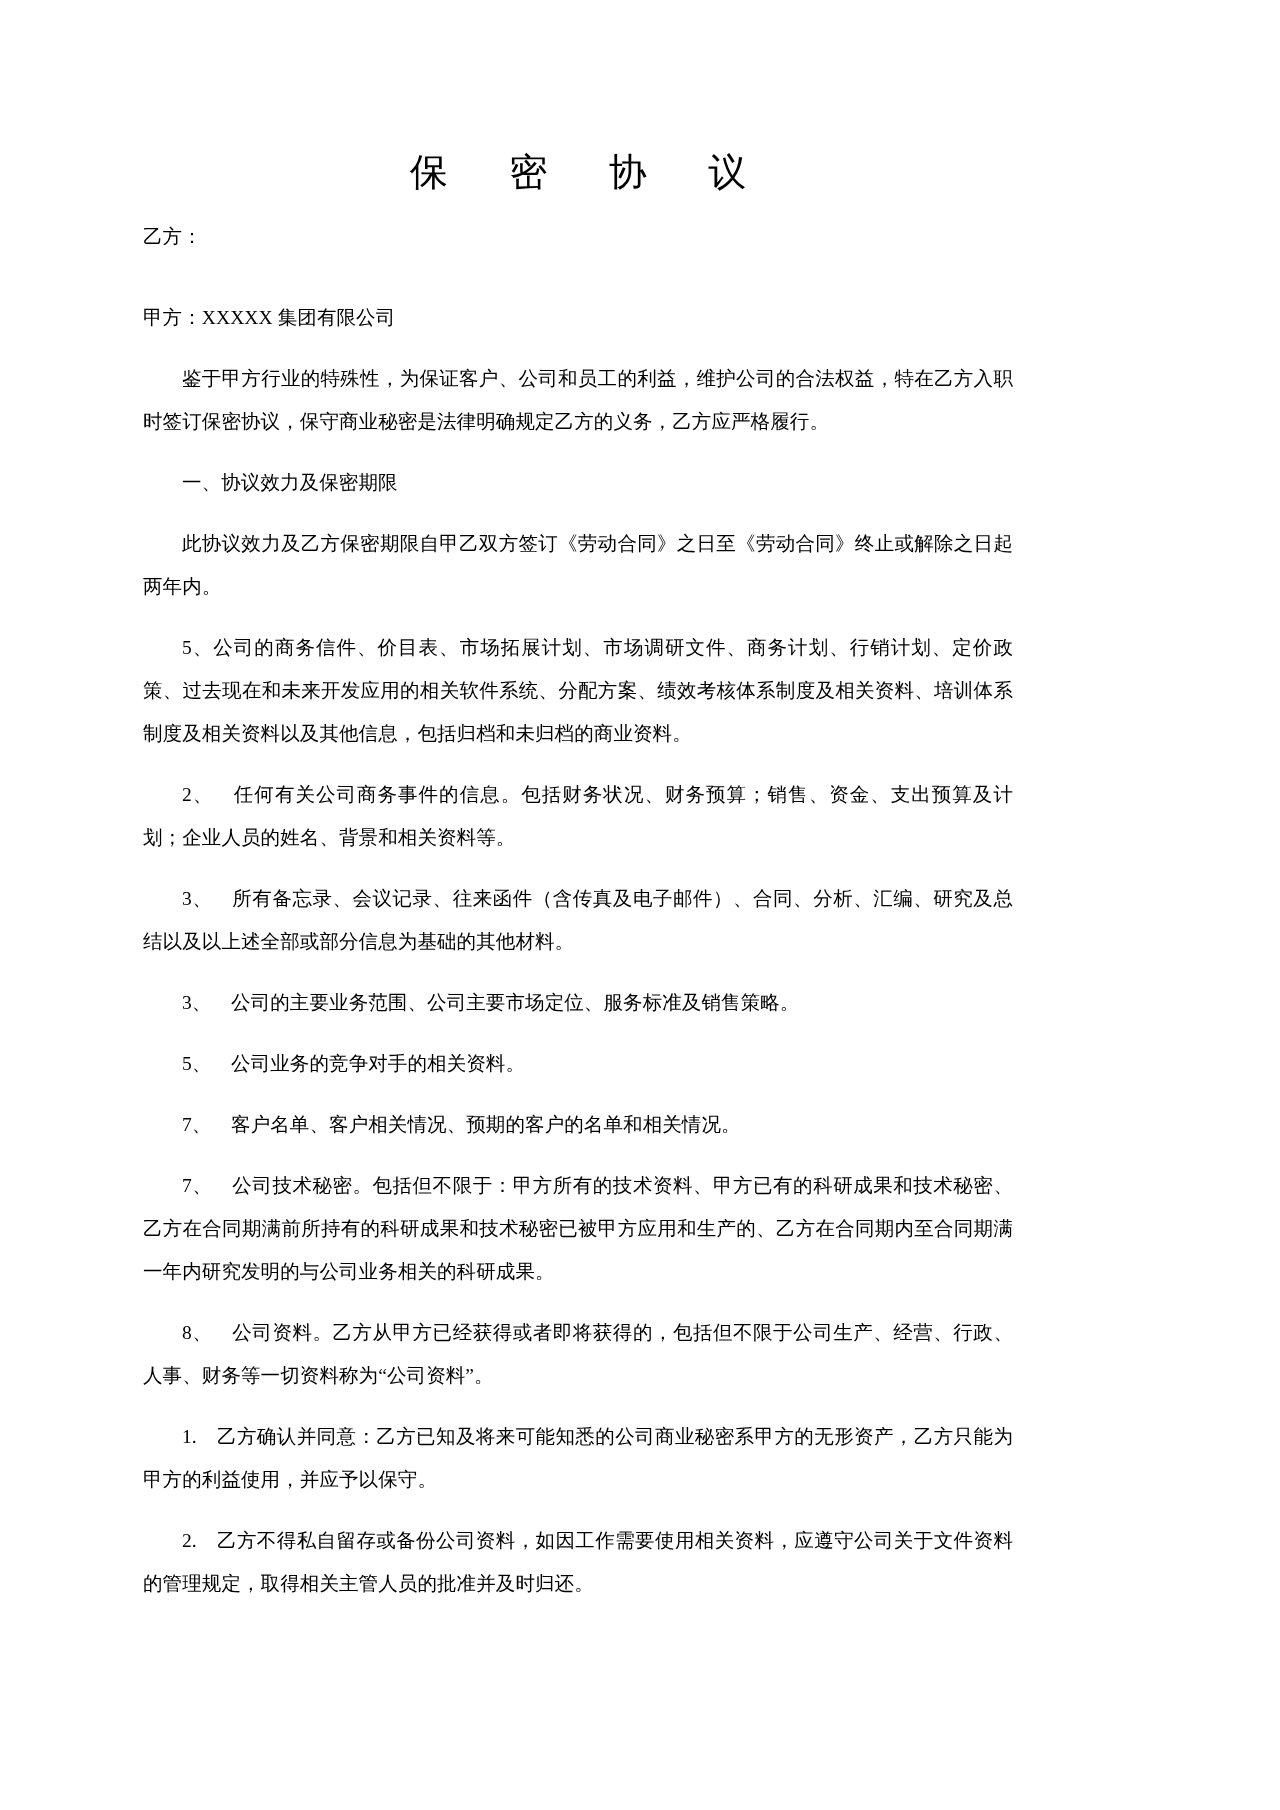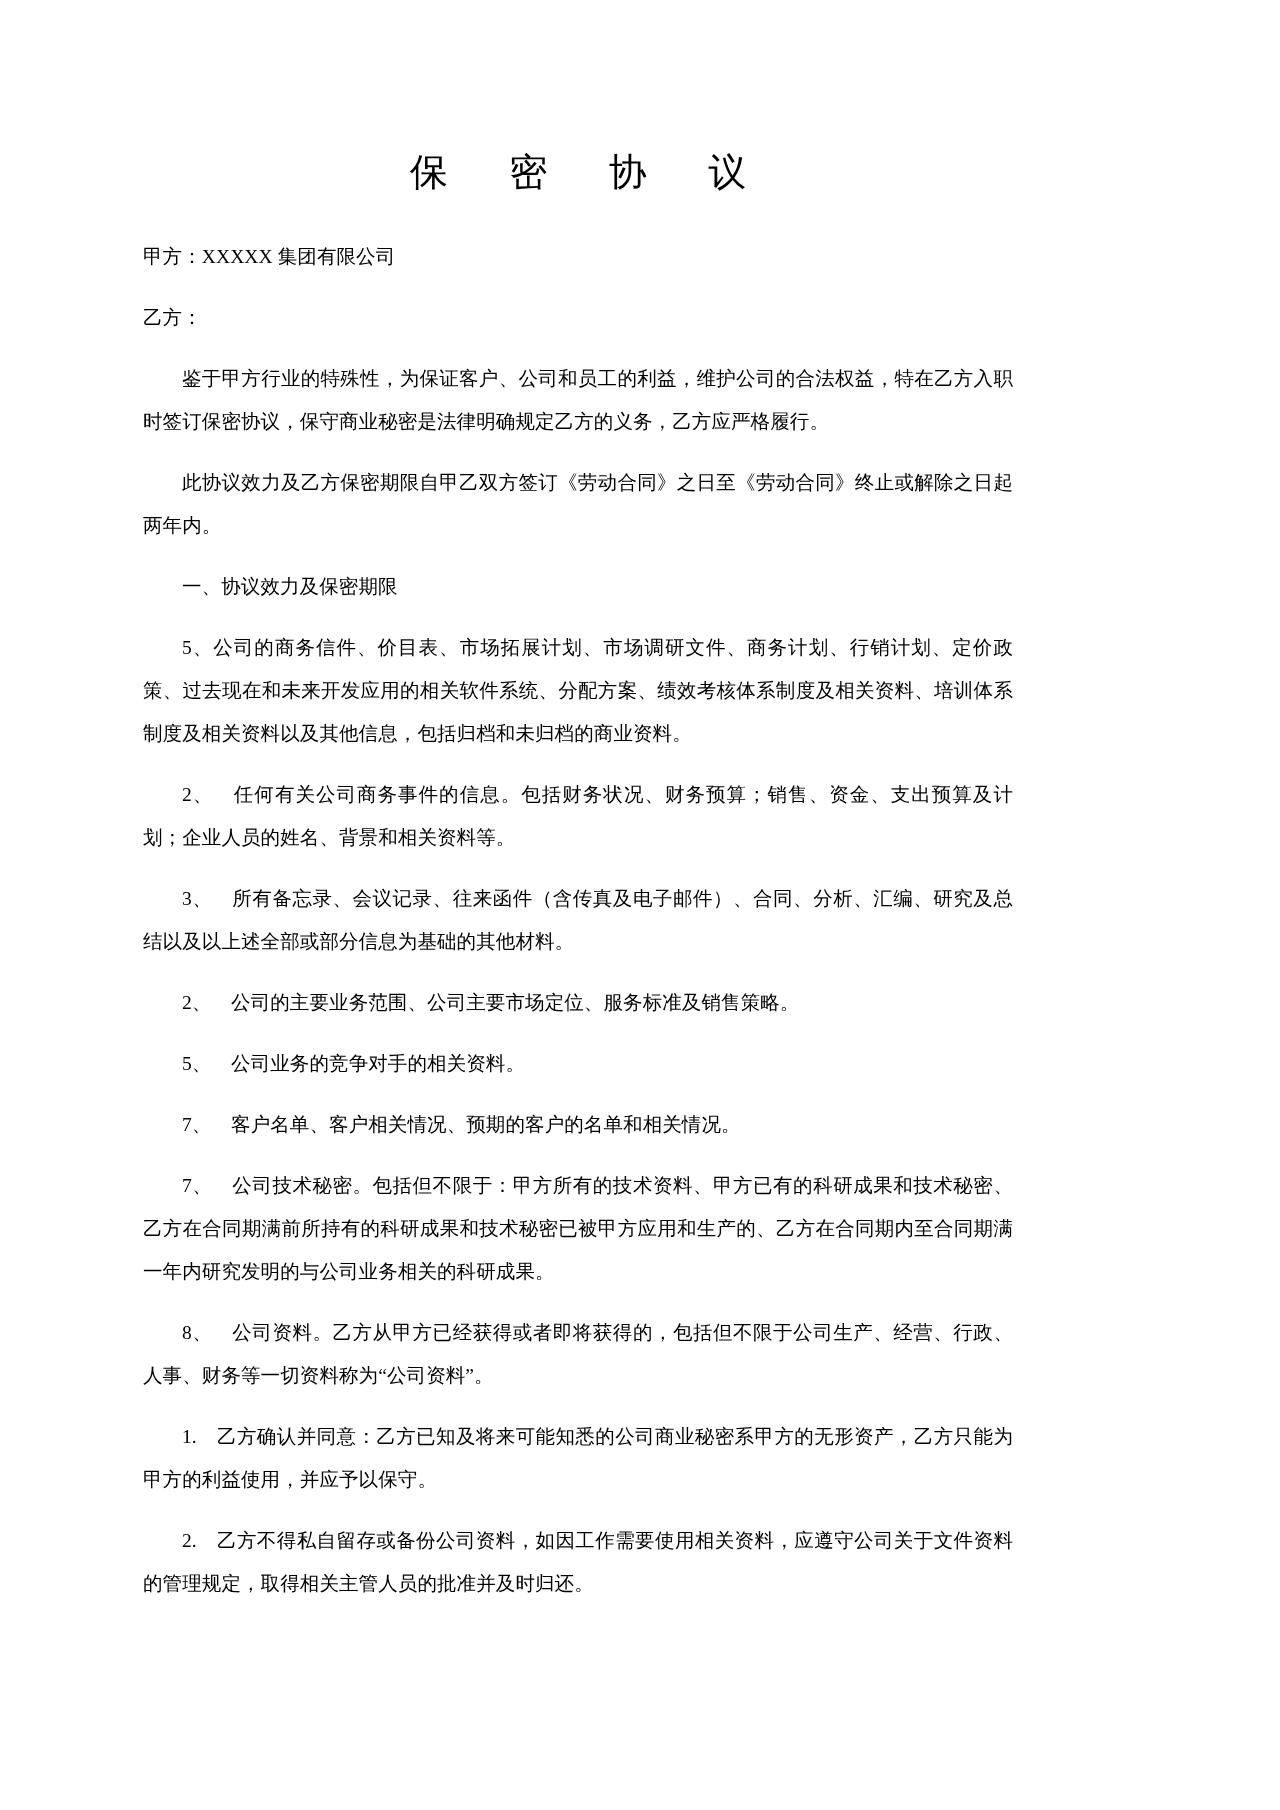--- a/index.html
+++ b/index.html
@@ -68,31 +68,31 @@
   }
 </style>
 </head>
 <body>
 
 <div class="page">
   <div class="content">
 
     <h1 class="doc-title">保 密 协 议</h1>
 
+    <p class="para p-party2">乙方：</p>
     <p class="para p-party">甲方：XXXXX 集团有限公司</p>
-    <p class="para p-party2">乙方：</p>
     <p class="para p-indent">鉴于甲方行业的特殊性，为保证客户、公司和员工的利益，维护公司的合法权益，特在乙方入职时签订保密协议，保守商业秘密是法律明确规定乙方的义务，乙方应严格履行。</p>
 
+    <p class="para p-section">一、协议效力及保密期限</p>
     <p class="para p-indent">此协议效力及乙方保密期限自甲乙双方签订《劳动合同》之日至《劳动合同》终止或解除之日起两年内。</p>
-    <p class="para p-section">一、协议效力及保密期限</p>
 
     <p class="para p-item">5、公司的商务信件、价目表、市场拓展计划、市场调研文件、商务计划、行销计划、定价政策、过去现在和未来开发应用的相关软件系统、分配方案、绩效考核体系制度及相关资料、培训体系制度及相关资料以及其他信息，包括归档和未归档的商业资料。</p>
     <p class="para p-item">2、　任何有关公司商务事件的信息。包括财务状况、财务预算；销售、资金、支出预算及计划；企业人员的姓名、背景和相关资料等。</p>
     <p class="para p-item">3、　所有备忘录、会议记录、往来函件（含传真及电子邮件）、合同、分析、汇编、研究及总结以及以上述全部或部分信息为基础的其他材料。</p>
-    <p class="para p-item">2、　公司的主要业务范围、公司主要市场定位、服务标准及销售策略。</p>
+    <p class="para p-item">3、　公司的主要业务范围、公司主要市场定位、服务标准及销售策略。</p>
     <p class="para p-item">5、　公司业务的竞争对手的相关资料。</p>
     <p class="para p-item">7、　客户名单、客户相关情况、预期的客户的名单和相关情况。</p>
     <p class="para p-item">7、　公司技术秘密。包括但不限于：甲方所有的技术资料、甲方已有的科研成果和技术秘密、乙方在合同期满前所持有的科研成果和技术秘密已被甲方应用和生产的、乙方在合同期内至合同期满一年内研究发明的与公司业务相关的科研成果。</p>
     <p class="para p-item">8、　公司资料。乙方从甲方已经获得或者即将获得的，包括但不限于公司生产、经营、行政、人事、财务等一切资料称为“公司资料”。</p>
 
     <p class="para p-item">1.　乙方确认并同意：乙方已知及将来可能知悉的公司商业秘密系甲方的无形资产，乙方只能为甲方的利益使用，并应予以保守。</p>
     <p class="para p-item">2.　乙方不得私自留存或备份公司资料，如因工作需要使用相关资料，应遵守公司关于文件资料的管理规定，取得相关主管人员的批准并及时归还。</p>
 
   </div>
 </div>

